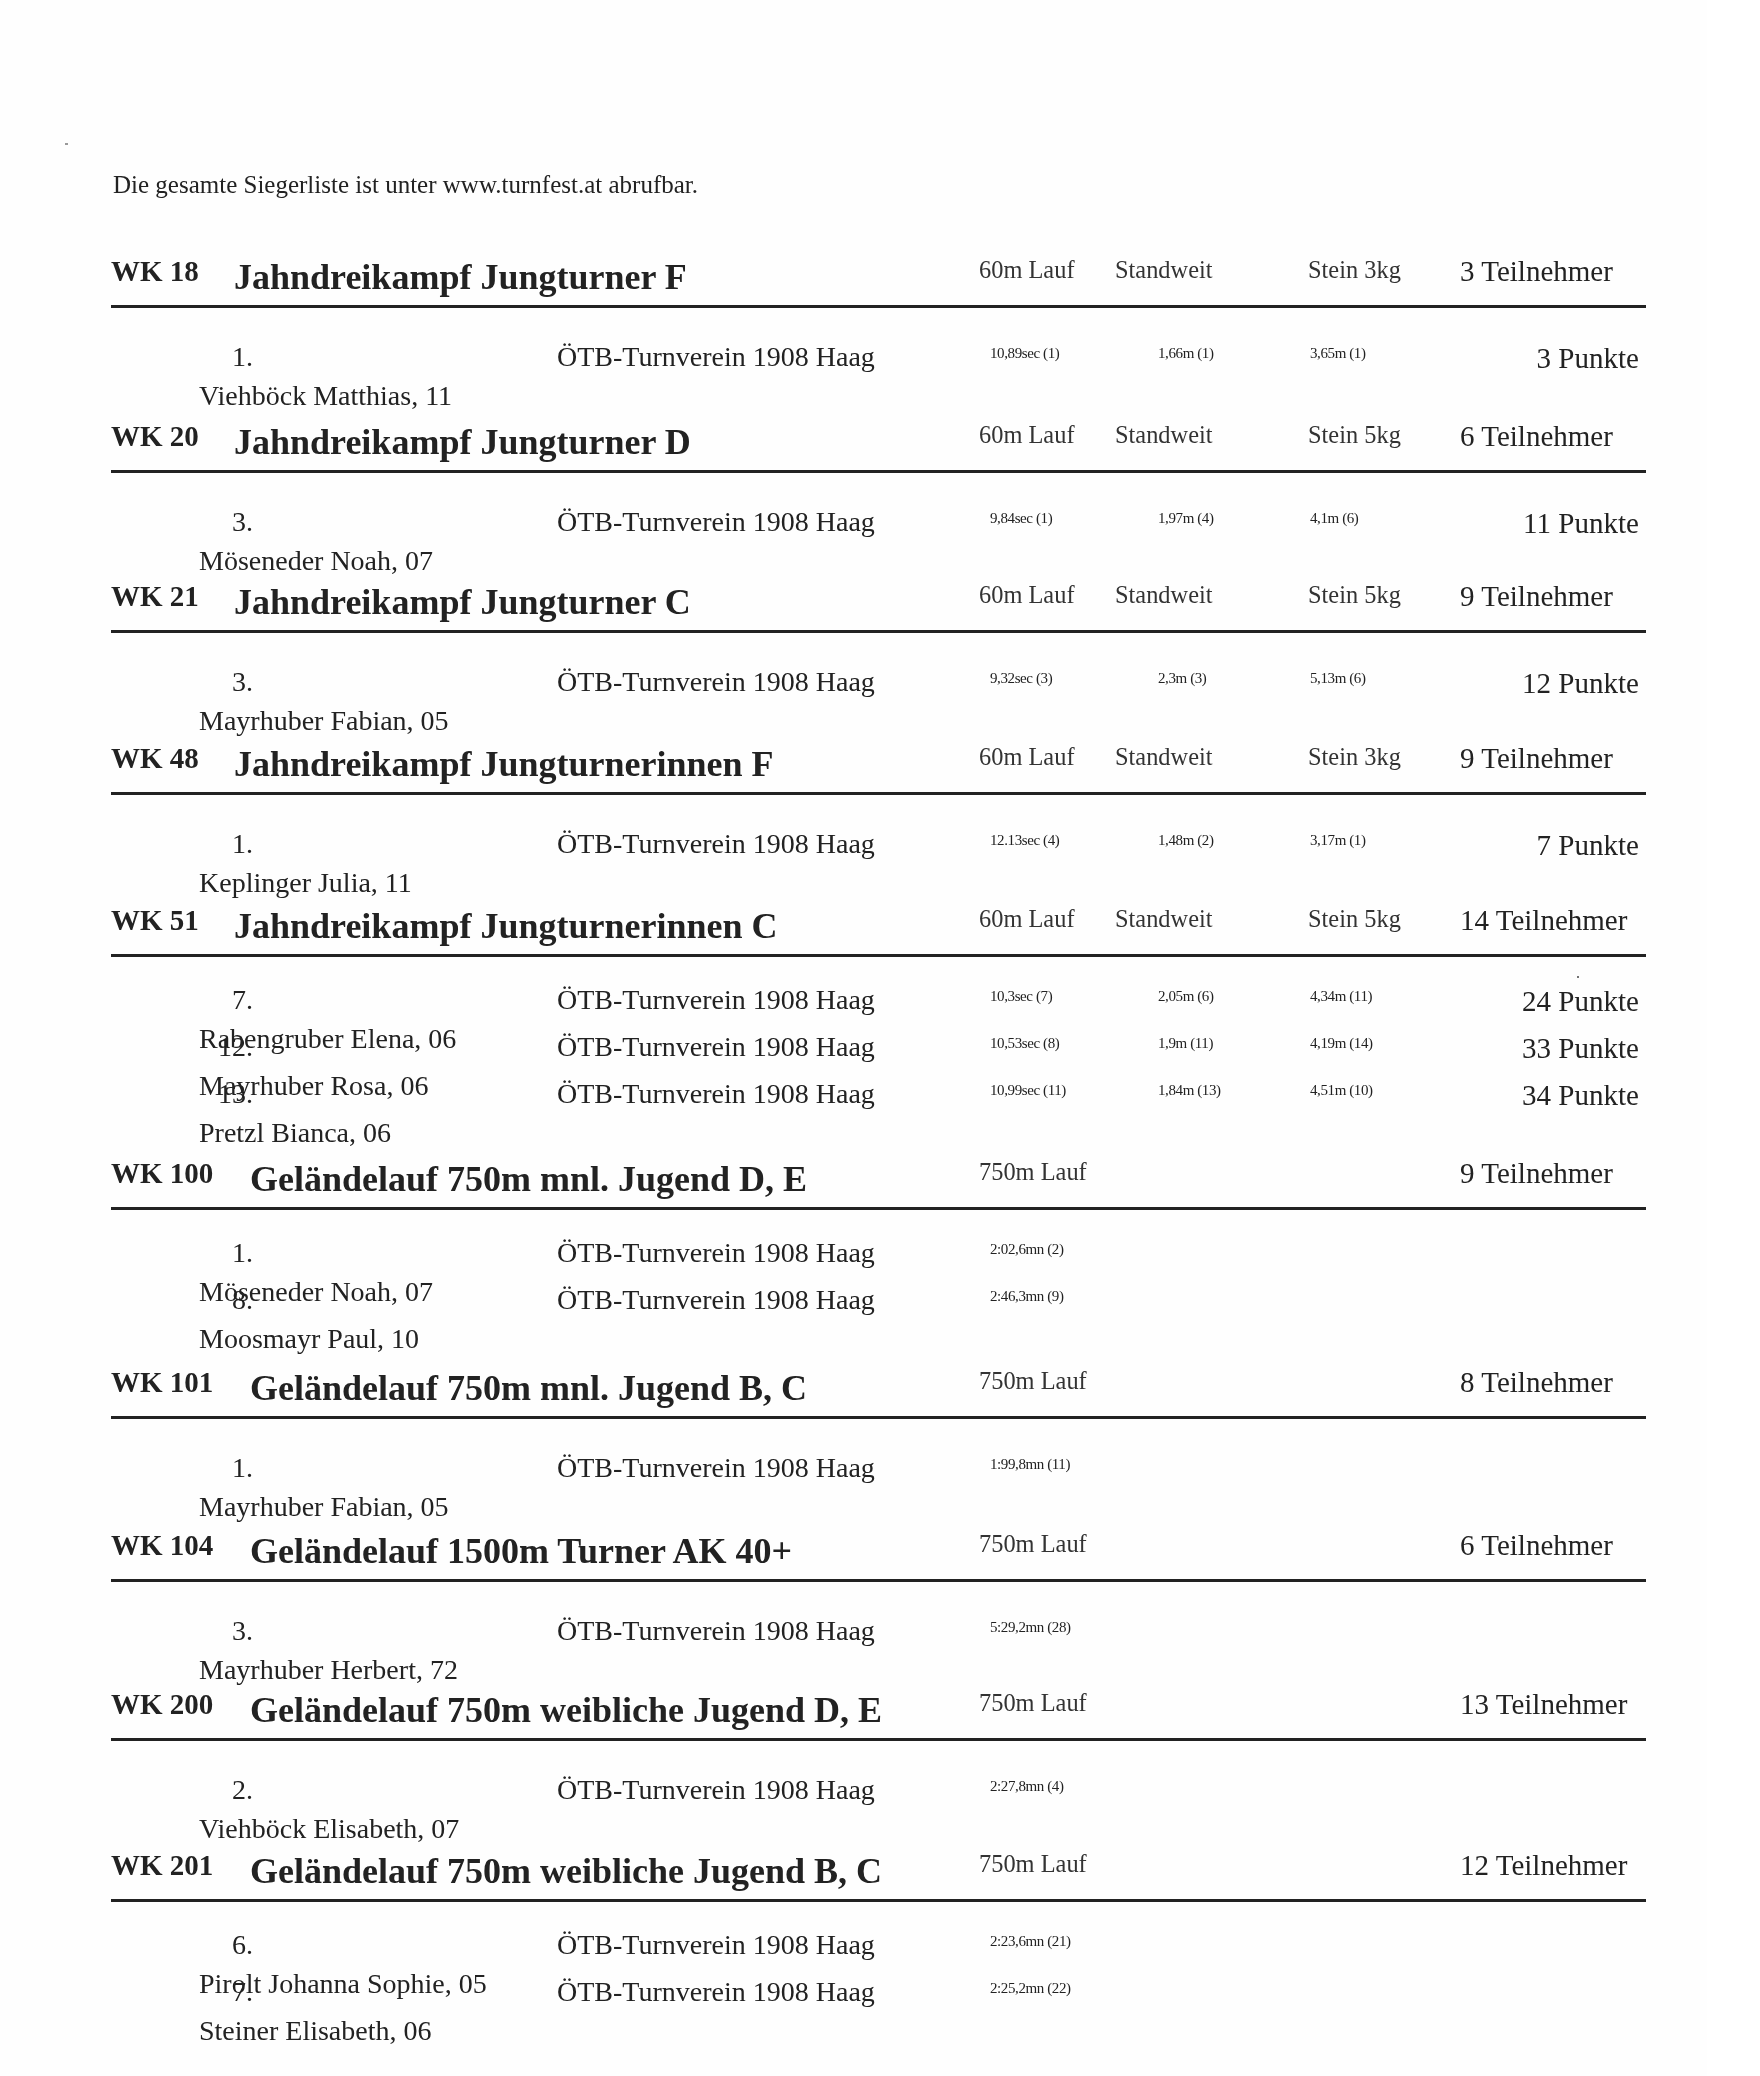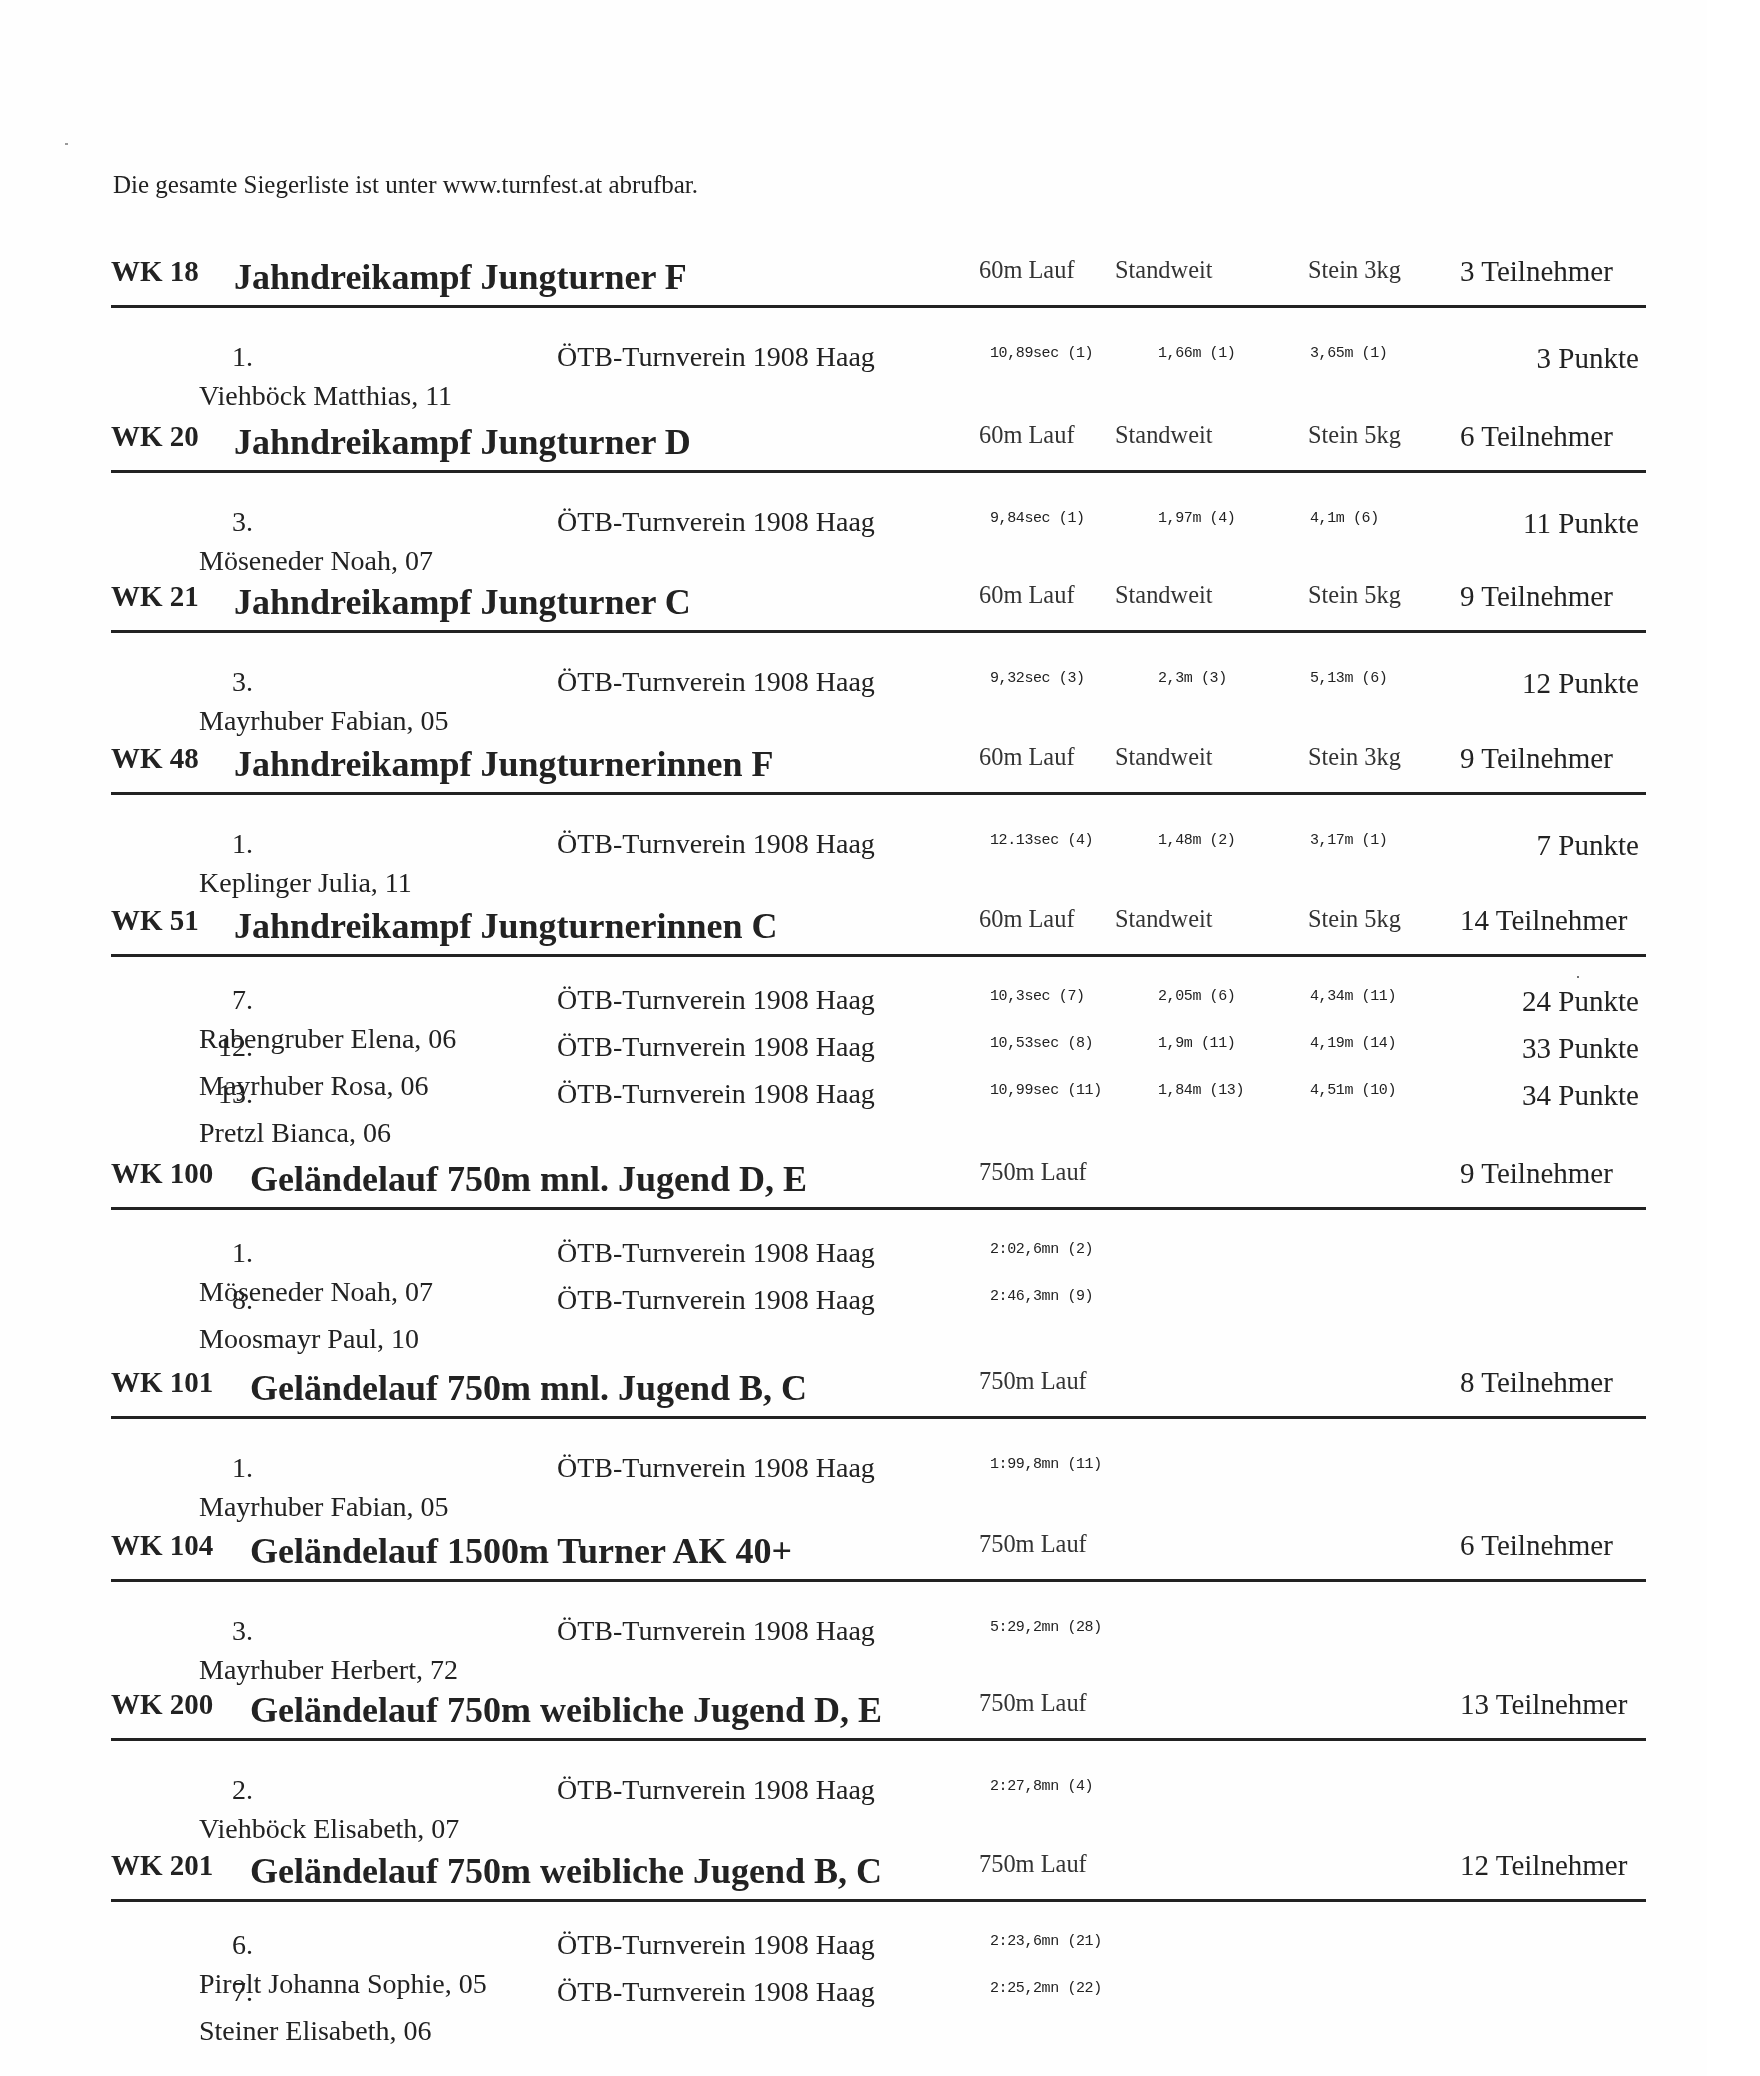--- a/index.html
+++ b/index.html
@@ -18,21 +18,21 @@
   .col-h.c1 { left: 868px; }
   .col-h.c2 { left: 1004px; }
   .col-h.c3 { left: 1188px; margin-left: 9px; }
   .teil { position: absolute; right: 0; top: 0; font-size: 29px; color: #222; white-space: nowrap; width: 186px; overflow: hidden; text-align: left; }
   .rule { position: absolute; left: 0; top: 50px; width: 1535px; height: 2.9px; background: #222; }
   .rows { position: absolute; left: 0; top: 86px; width: 1535px; }
   .row { position: relative; height: 47px; }
   .place { position: absolute; right: 1393px; top: 0; font-size: 28px; color: #222; text-align: right; }
   .name { position: absolute; left: 88px; top: 0; font-size: 28px; color: #222; white-space: nowrap; margin-top: 39px; }
   .club { position: absolute; left: 446px; top: 0; font-size: 28px; color: #222; white-space: nowrap; }
-  .res { position: absolute; top: 4.3px; font-family: Liberation Mono, monospace; font-size: 15px; color: #222; letter-spacing: -0.4px; white-space: nowrap; }
+  .res { position: absolute; top: 4.3px; font-family: Liberation Serif, serif; font-size: 15px; color: #222; letter-spacing: -0.4px; white-space: nowrap; }
   .res.r1 { left: 879px; }
   .res.r2 { left: 1047px; }
   .res.r3 { left: 1199px; }
   .pts { position: absolute; right: 7.2px; top: 1.4px; font-size: 29px; color: #222; white-space: nowrap; }
   .speck { position: absolute; left: 1577px; top: 976px; width: 2.2px; height: 2.2px; background: #444; border-radius: 50%; }
   .speck2 { position: absolute; left: 65px; top: 143px; width: 2.9px; height: 2.2px; background: #999; }
 </style>
 </head>
 <body>
 

